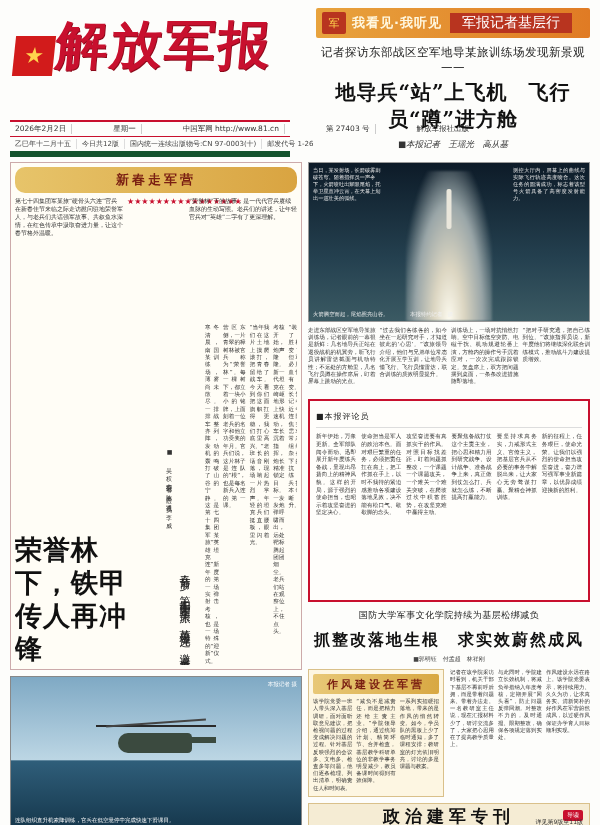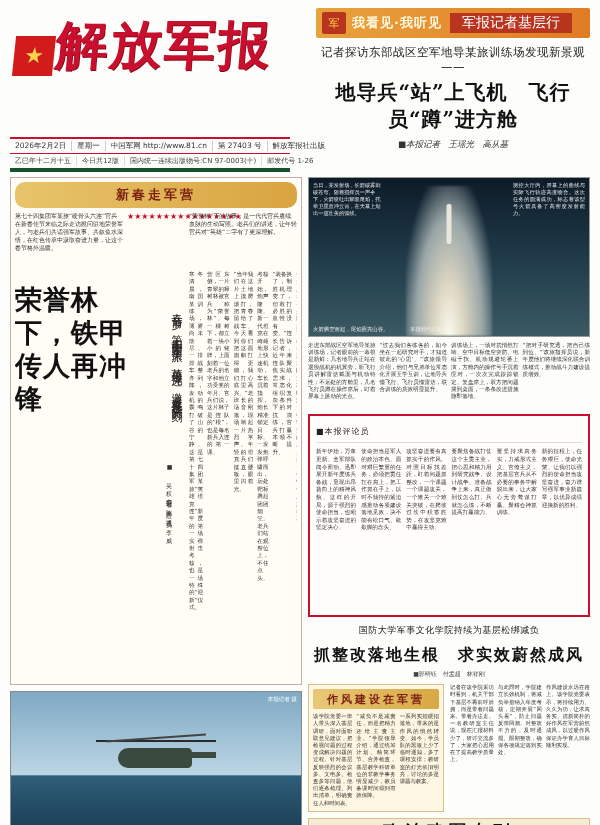--- a/index.html
+++ b/index.html
@@ -91,34 +91,35 @@
   .lead-byline{
     margin-top:6px;
     font-size:8.5px;
     color:#333;
     text-align:center;
     font-style:italic;
   }
 
   
   .inforow{
-    margin-top:21px;
+    margin-top:4px;
     border-top:2px solid #c8102e;
     border-bottom:1px solid #c8102e;
     display:flex;
     font-size:7.5px;
     color:#333;
     padding:2px 0;
     width:280px;
+    gap:36px;
   }
   .inforow .cell{padding:0 5px;border-right:1px solid #ccc;white-space:nowrap;}
   .inforow .cell:last-child{border-right:none;}
   .inforow2{
     display:flex;font-size:7px;color:#444;
-    width:280px;padding:2px 0;border-bottom:4px solid #14532d;
+    width:280px;padding:2px 0;border-bottom:6px solid #14532d;
   }
   .inforow2 .cell{padding:0 5px;border-right:1px solid #ddd;white-space:nowrap;}
   .inforow2 .cell:last-child{border-right:none;}
 
   
   .body-wrap{
     position:relative;
     margin-top:5px;
     display:flex;
     gap:6px;
@@ -157,23 +158,24 @@
     overflow:hidden;
   }
   .feature-sub .txt{flex:1;}
   .deco-stars{
     width:58px;display:flex;flex-wrap:wrap;align-content:flex-start;
     color:#c8102e;font-size:8px;line-height:9px;
   }
   .feature-main{
     flex:1;
     display:flex;
-    gap:5px;
+    gap:13px;
     margin-top:5px;
     overflow:hidden;
+    align-items:flex-end;
   }
   .vtitle{
     width:120px;
     font-family:"DejaVu Serif",serif;
     font-weight:bold;
     font-size:27px;
     line-height:33px;
     color:#111;
     letter-spacing:1px;
     padding-top:12px;

